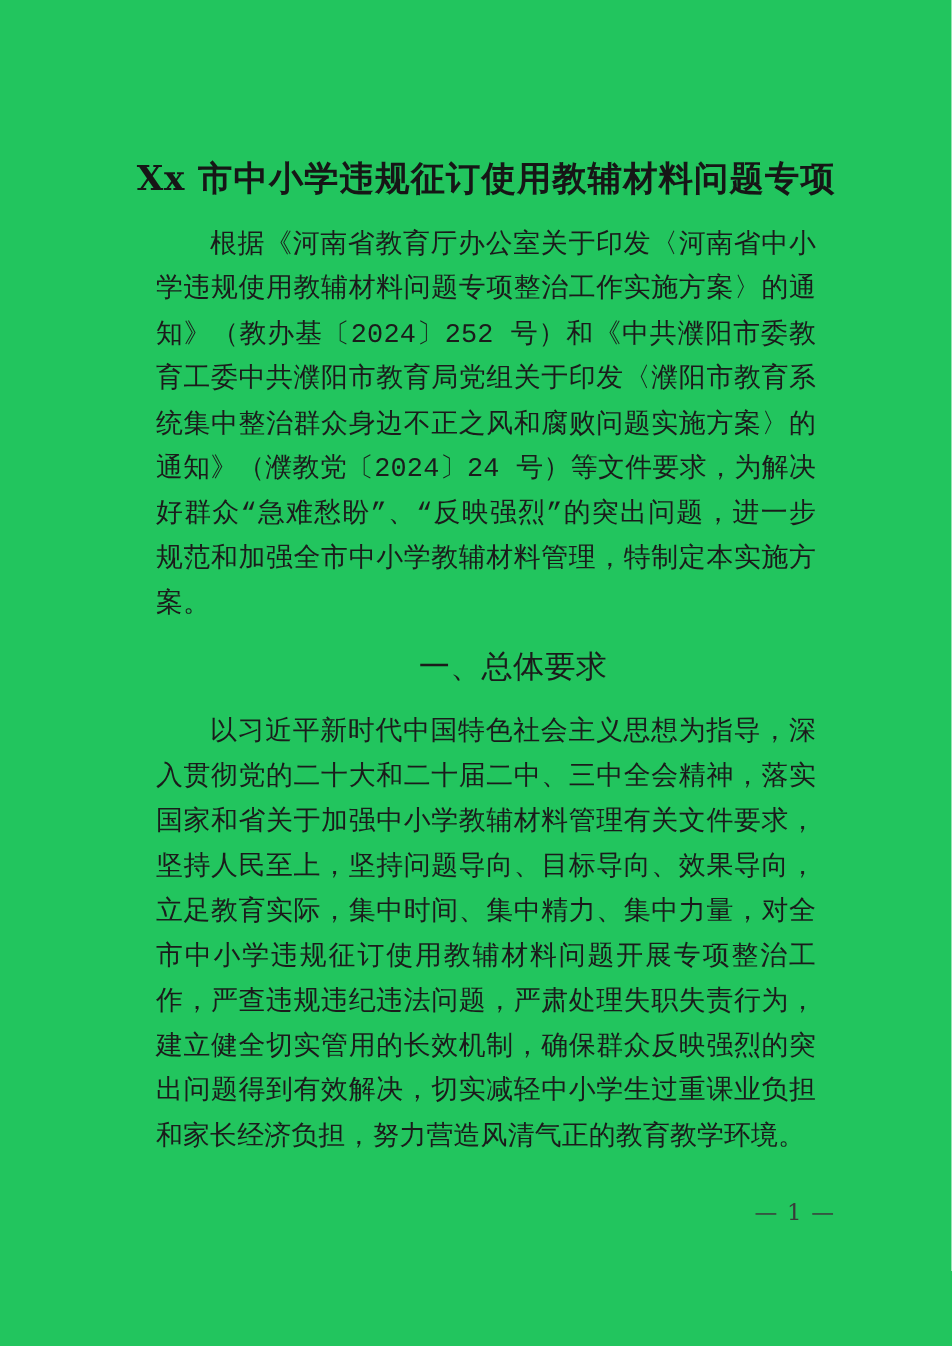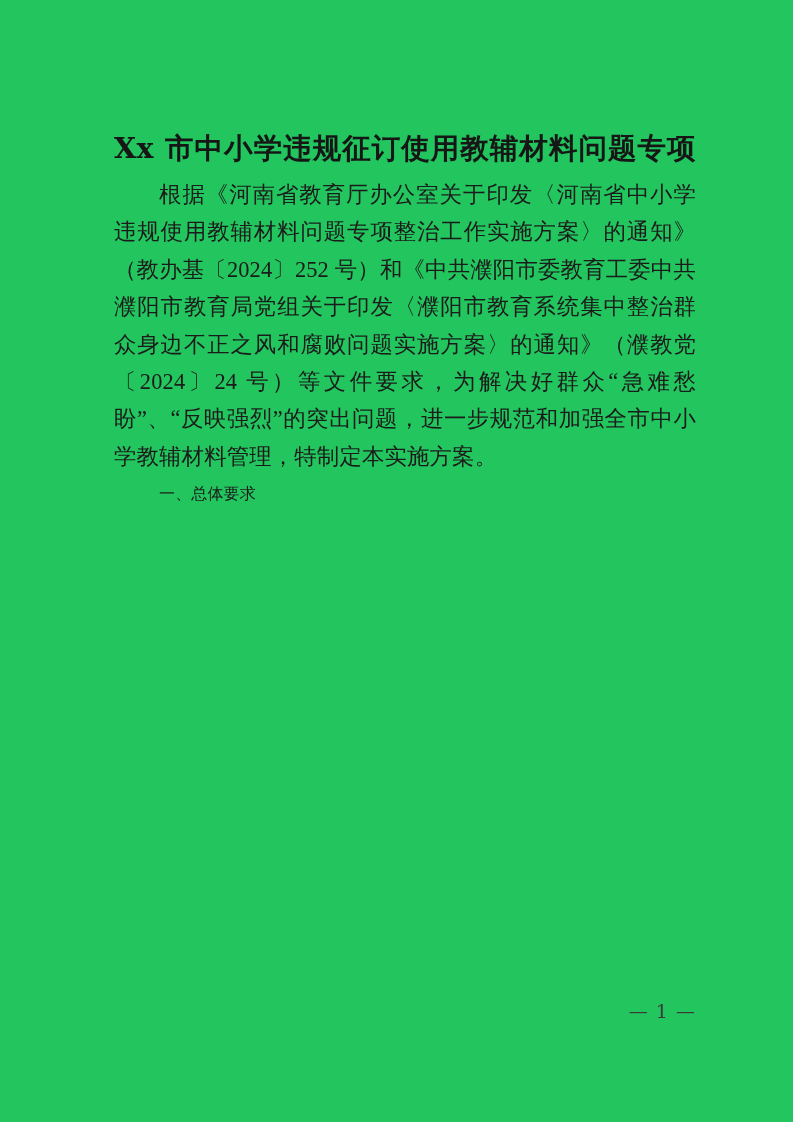--- a/index.html
+++ b/index.html
@@ -32,39 +32,40 @@
     margin: 0 0 6px 0;
   }
   .doc-title .tline {
     display: block;
   }
   .doc-title .tline-1 {
     text-align: justify;
     text-align-last: justify;
   }
   .body-para {
-    font-family: Liberation Serif, serif;
+    font-family: Liberation Mono, monospace;
     font-size: 22.4px;
     line-height: 37.4px;
     color: #1b1b1b;
     text-align: justify;
     text-justify: inter-character;
     text-indent: 45px;
-    margin: 0;
+    margin: 16px;
     letter-spacing: 0.15px;
     word-break: break-all;
   }
   .section-heading {
-    font-family: Liberation Sans, sans-serif;
-    font-size: 16px;
+    font-family: Liberation Mono, monospace;
+    font-size: 26px;
     line-height: 37.4px;
     color: #1b1b1b;
     text-indent: 45px;
     margin: 0;
     letter-spacing: 0.15px;
+    text-align: center;
   }
   .footer {
     position: absolute;
     left: 114px;
     top: 1000px;
     width: 582px;
     text-align: right;
     font-family: "DejaVu Serif", "Liberation Serif", serif;
     font-size: 19px;
     color: #3a3a3a;
@@ -79,18 +80,19 @@
   <div class="content">
 
     <h1 class="doc-title">
       <span class="tline tline-1">Xx 市中小学违规征订使用教辅材料问题专项</span>
     </h1>
 
     <p class="body-para">根据《河南省教育厅办公室关于印发〈河南省中小学违规使用教辅材料问题专项整治工作实施方案〉的通知》（教办基〔2024〕252 号）和《中共濮阳市委教育工委中共濮阳市教育局党组关于印发〈濮阳市教育系统集中整治群众身边不正之风和腐败问题实施方案〉的通知》（濮教党〔2024〕24 号）等文件要求，为解决好群众“急难愁盼”、“反映强烈”的突出问题，进一步规范和加强全市中小学教辅材料管理，特制定本实施方案。</p>
 
     <p class="section-heading">一、总体要求</p>
 
+    <p class="body-para">以习近平新时代中国特色社会主义思想为指导，深入贯彻党的二十大和二十届二中、三中全会精神，落实国家和省关于加强中小学教辅材料管理有关文件要求，坚持人民至上，坚持问题导向、目标导向、效果导向，立足教育实际，集中时间、集中精力、集中力量，对全市中小学违规征订使用教辅材料问题开展专项整治工作，严查违规违纪违法问题，严肃处理失职失责行为，建立健全切实管用的长效机制，确保群众反映强烈的突出问题得到有效解决，切实减轻中小学生过重课业负担和家长经济负担，努力营造风清气正的教育教学环境。</p>
 
   </div>
 
   <div class="footer">— 1 —</div>
 
 </div>
 
 </body></html>

